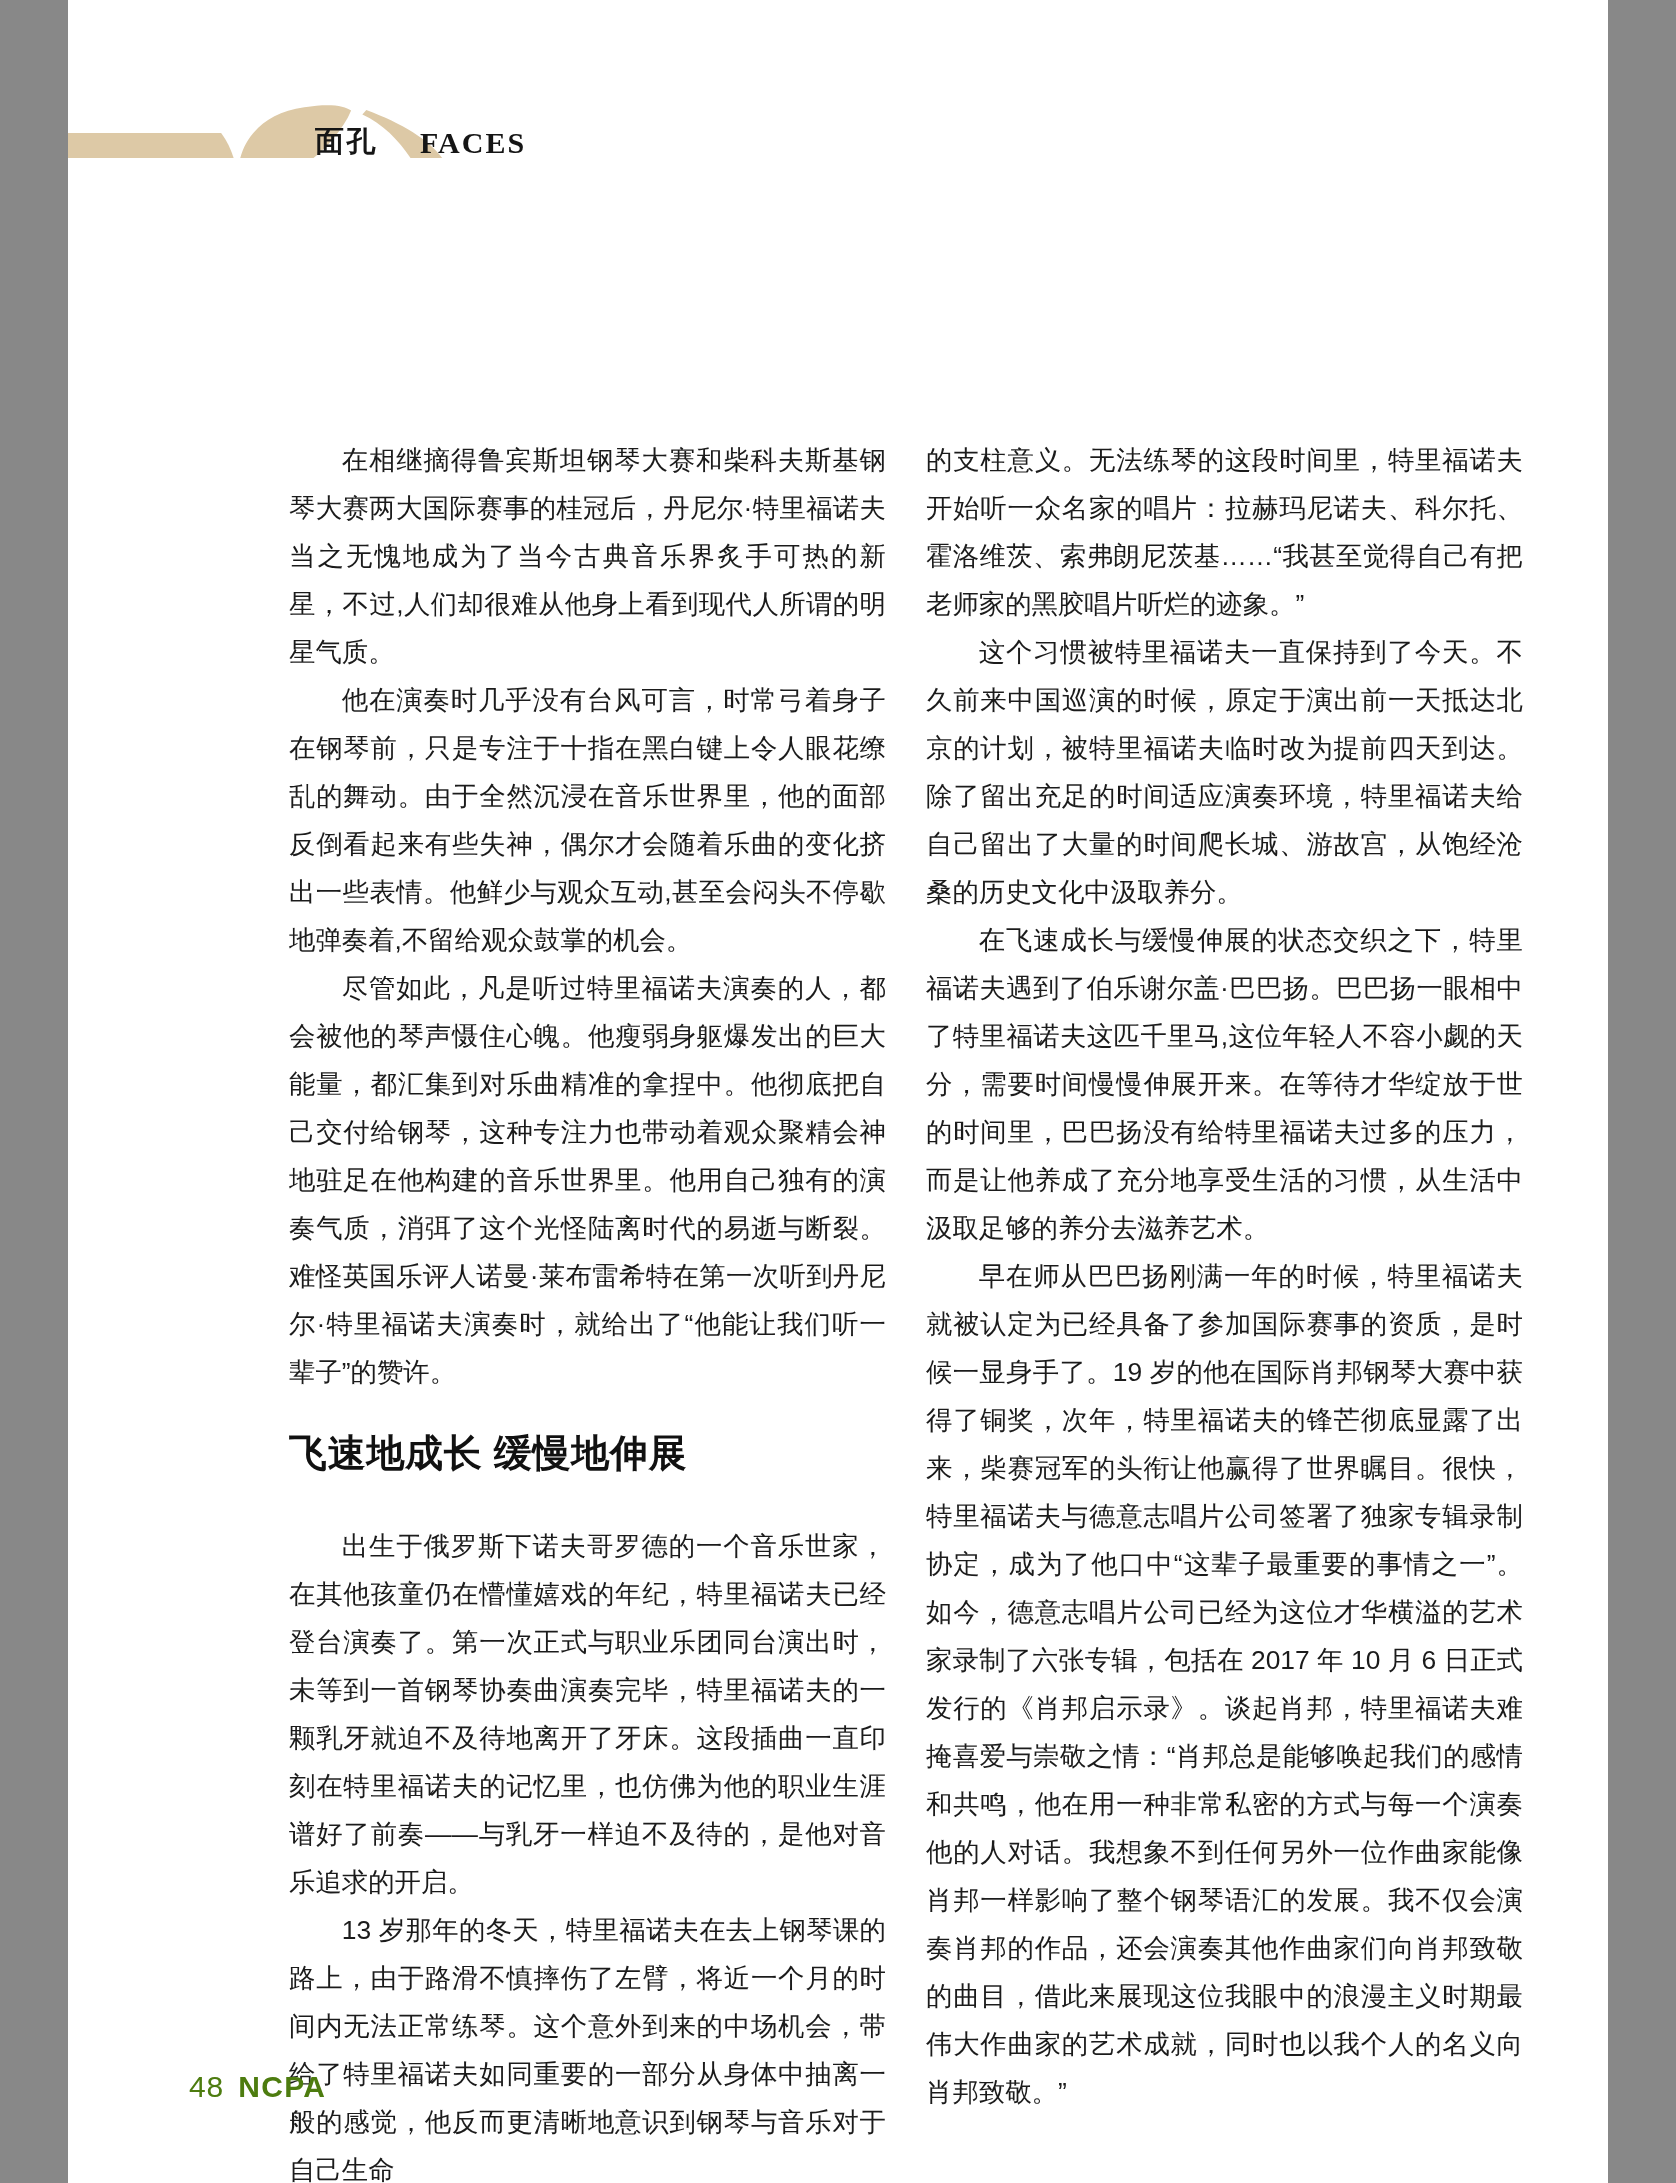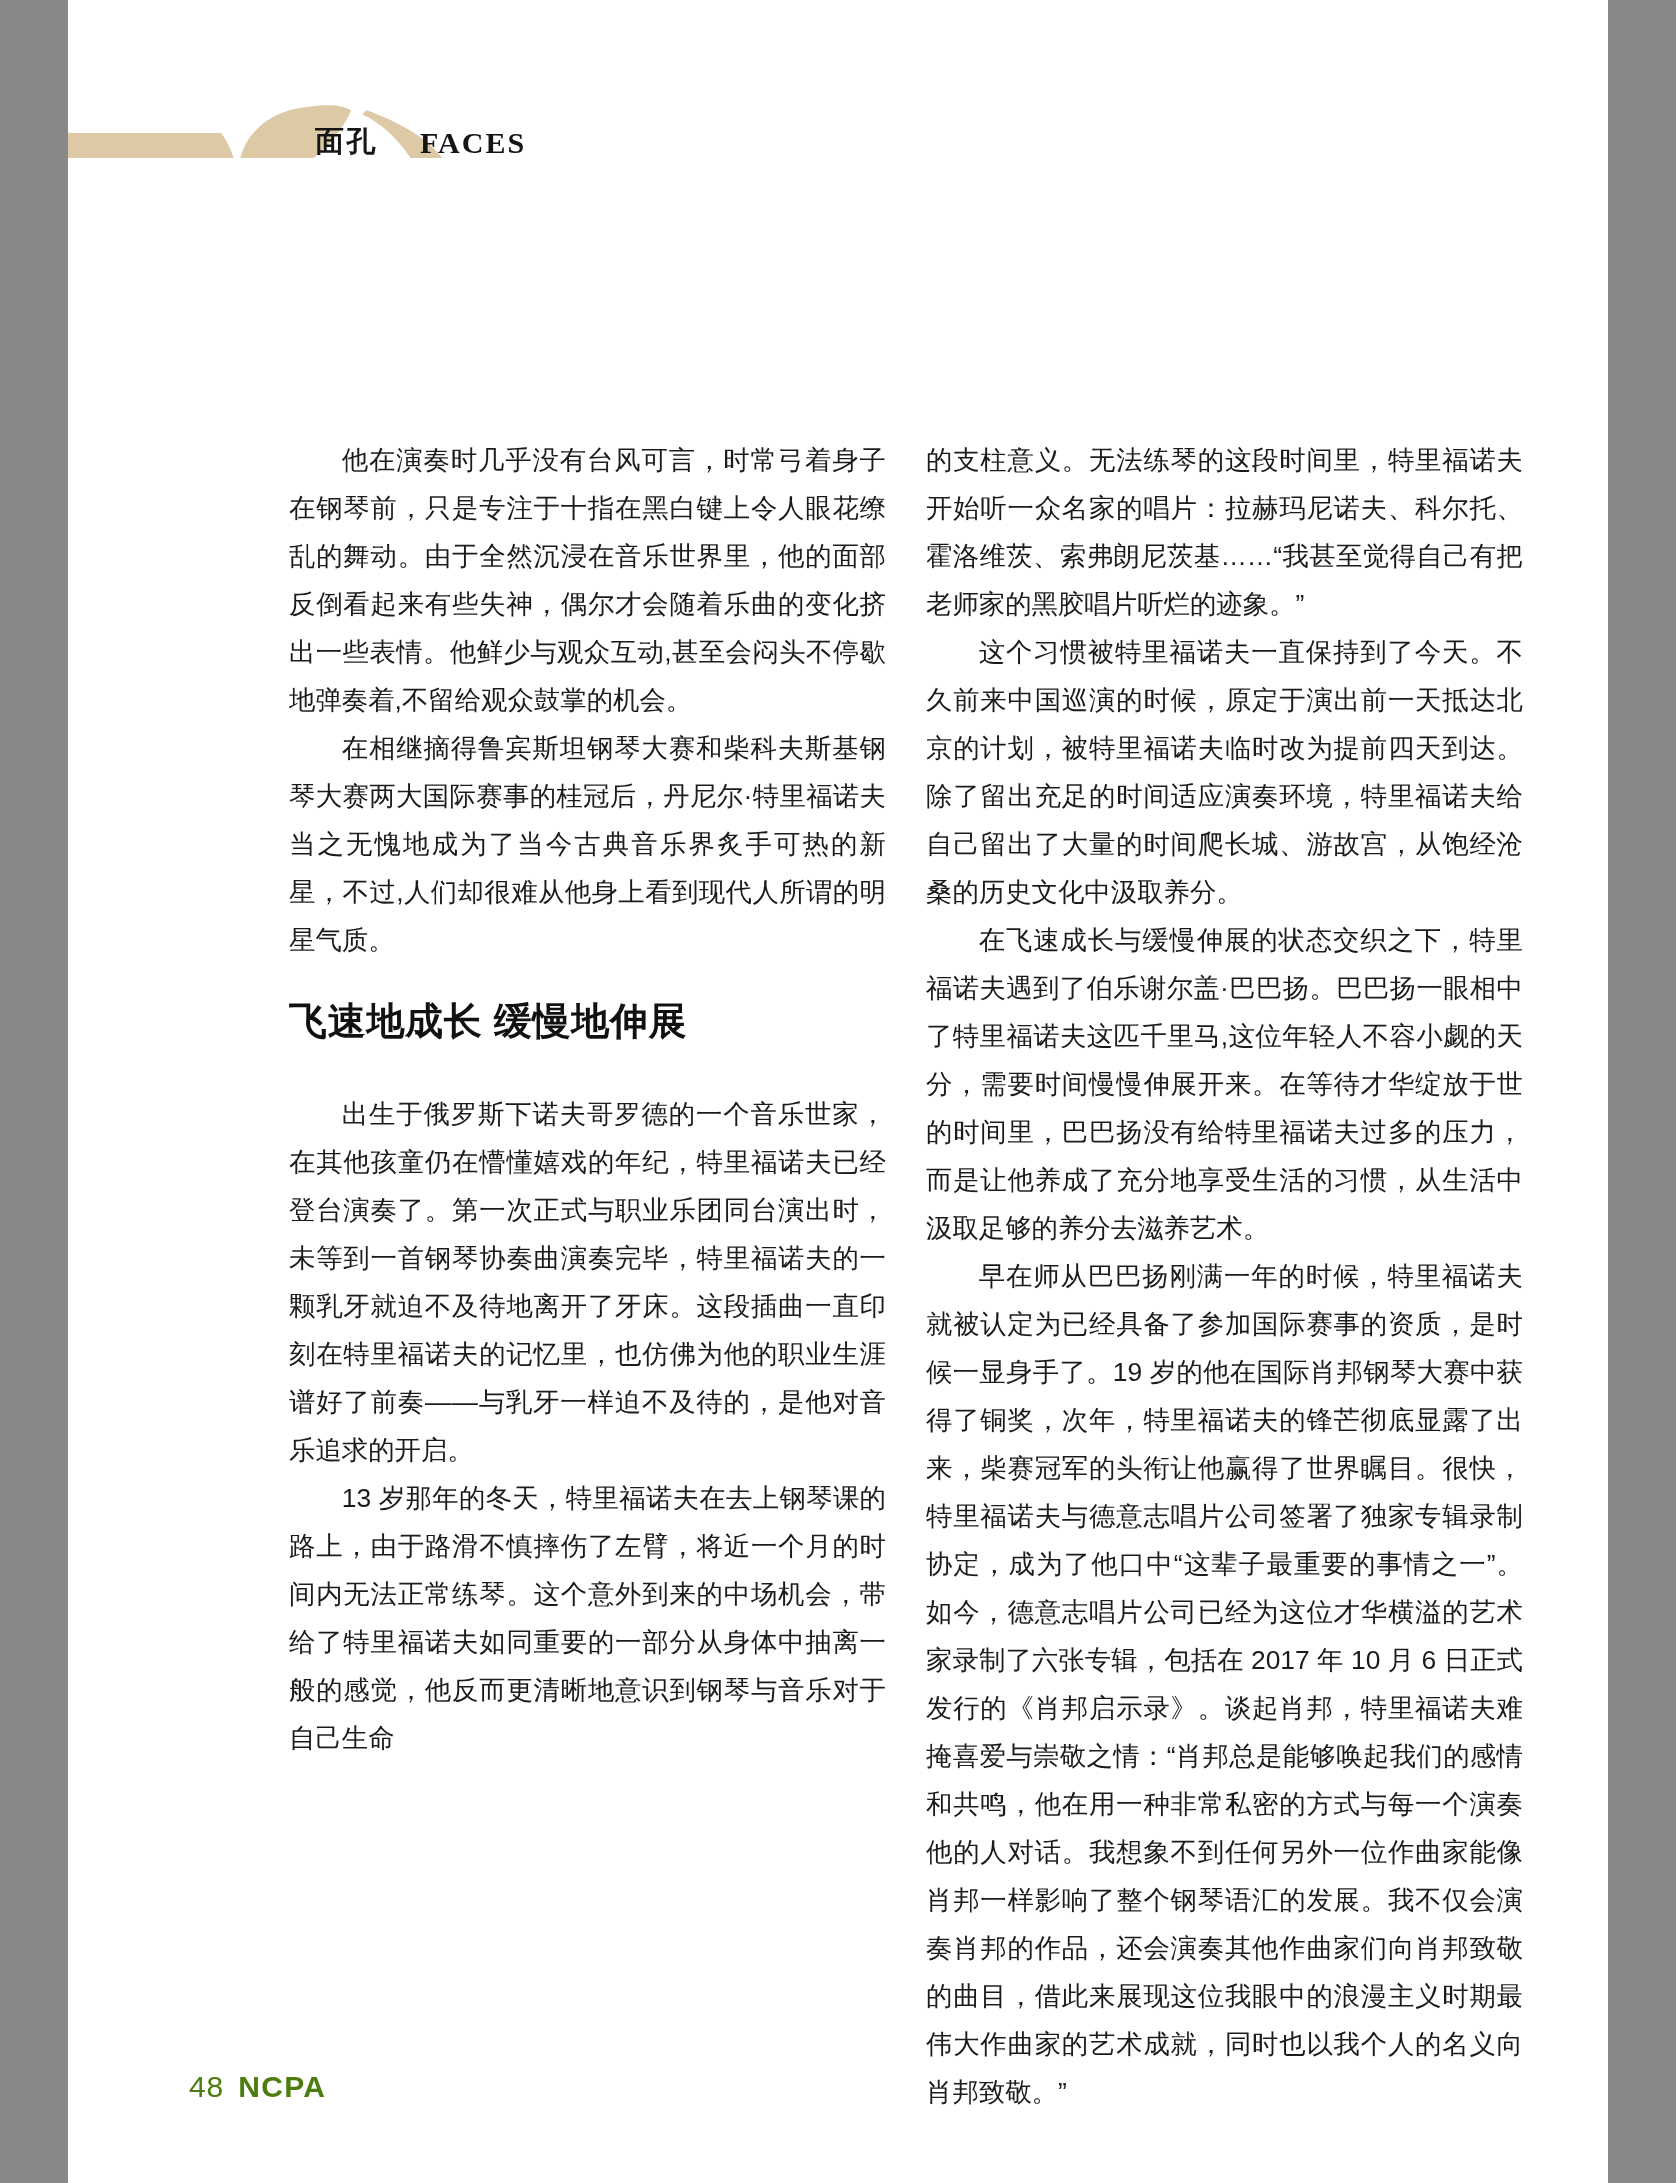--- a/index.html
+++ b/index.html
@@ -106,22 +106,23 @@
 
       <path d="M452,12 C506,32 548,58 567,85 L519,85 C501,58 477,33 446,19 Z" fill="#ddc9a6"></path>
     </svg>
     <span class="section-title-cn">面孔</span>
     <span class="section-title-en">FACES</span>
   </header>
 
   <main>
 
     <section class="column column-left">
+      <p>在相继摘得鲁宾斯坦钢琴大赛和柴科夫斯基钢琴大赛两大国际赛事的桂冠后，丹尼尔·特里福诺夫当之无愧地成为了当今古典音乐界炙手可热的新星，不过,人们却很难从他身上看到现代人所谓的明星气质。</p>
       <p>他在演奏时几乎没有台风可言，时常弓着身子在钢琴前，只是专注于十指在黑白键上令人眼花缭乱的舞动。由于全然沉浸在音乐世界里，他的面部反倒看起来有些失神，偶尔才会随着乐曲的变化挤出一些表情。他鲜少与观众互动,甚至会闷头不停歇地弹奏着,不留给观众鼓掌的机会。</p>
-      <p>在相继摘得鲁宾斯坦钢琴大赛和柴科夫斯基钢琴大赛两大国际赛事的桂冠后，丹尼尔·特里福诺夫当之无愧地成为了当今古典音乐界炙手可热的新星，不过,人们却很难从他身上看到现代人所谓的明星气质。</p>
+      <p>尽管如此，凡是听过特里福诺夫演奏的人，都会被他的琴声慑住心魄。他瘦弱身躯爆发出的巨大能量，都汇集到对乐曲精准的拿捏中。他彻底把自己交付给钢琴，这种专注力也带动着观众聚精会神地驻足在他构建的音乐世界里。他用自己独有的演奏气质，消弭了这个光怪陆离时代的易逝与断裂。难怪英国乐评人诺曼·莱布雷希特在第一次听到丹尼尔·特里福诺夫演奏时，就给出了“他能让我们听一辈子”的赞许。</p>
       <h2>飞速地成长 缓慢地伸展</h2>
       <p>出生于俄罗斯下诺夫哥罗德的一个音乐世家，在其他孩童仍在懵懂嬉戏的年纪，特里福诺夫已经登台演奏了。第一次正式与职业乐团同台演出时，未等到一首钢琴协奏曲演奏完毕，特里福诺夫的一颗乳牙就迫不及待地离开了牙床。这段插曲一直印刻在特里福诺夫的记忆里，也仿佛为他的职业生涯谱好了前奏——与乳牙一样迫不及待的，是他对音乐追求的开启。</p>
       <p>13 岁那年的冬天，特里福诺夫在去上钢琴课的路上，由于路滑不慎摔伤了左臂，将近一个月的时间内无法正常练琴。这个意外到来的中场机会，带给了特里福诺夫如同重要的一部分从身体中抽离一般的感觉，他反而更清晰地意识到钢琴与音乐对于自己生命</p>
     </section>
 
     <section class="column column-right">
       <p class="no-indent">的支柱意义。无法练琴的这段时间里，特里福诺夫开始听一众名家的唱片：拉赫玛尼诺夫、科尔托、霍洛维茨、索弗朗尼茨基……“我甚至觉得自己有把老师家的黑胶唱片听烂的迹象。”</p>
       <p>这个习惯被特里福诺夫一直保持到了今天。不久前来中国巡演的时候，原定于演出前一天抵达北京的计划，被特里福诺夫临时改为提前四天到达。除了留出充足的时间适应演奏环境，特里福诺夫给自己留出了大量的时间爬长城、游故宫，从饱经沧桑的历史文化中汲取养分。</p>
       <p>在飞速成长与缓慢伸展的状态交织之下，特里福诺夫遇到了伯乐谢尔盖·巴巴扬。巴巴扬一眼相中了特里福诺夫这匹千里马,这位年轻人不容小觑的天分，需要时间慢慢伸展开来。在等待才华绽放于世的时间里，巴巴扬没有给特里福诺夫过多的压力，而是让他养成了充分地享受生活的习惯，从生活中汲取足够的养分去滋养艺术。</p>
       <p>早在师从巴巴扬刚满一年的时候，特里福诺夫就被认定为已经具备了参加国际赛事的资质，是时候一显身手了。19 岁的他在国际肖邦钢琴大赛中获得了铜奖，次年，特里福诺夫的锋芒彻底显露了出来，柴赛冠军的头衔让他赢得了世界瞩目。很快，特里福诺夫与德意志唱片公司签署了独家专辑录制协定，成为了他口中“这辈子最重要的事情之一”。如今，德意志唱片公司已经为这位才华横溢的艺术家录制了六张专辑，包括在 2017 年 10 月 6 日正式发行的《肖邦启示录》。谈起肖邦，特里福诺夫难掩喜爱与崇敬之情：“肖邦总是能够唤起我们的感情和共鸣，他在用一种非常私密的方式与每一个演奏他的人对话。我想象不到任何另外一位作曲家能像肖邦一样影响了整个钢琴语汇的发展。我不仅会演奏肖邦的作品，还会演奏其他作曲家们向肖邦致敬的曲目，借此来展现这位我眼中的浪漫主义时期最伟大作曲家的艺术成就，同时也以我个人的名义向肖邦致敬。”</p>

